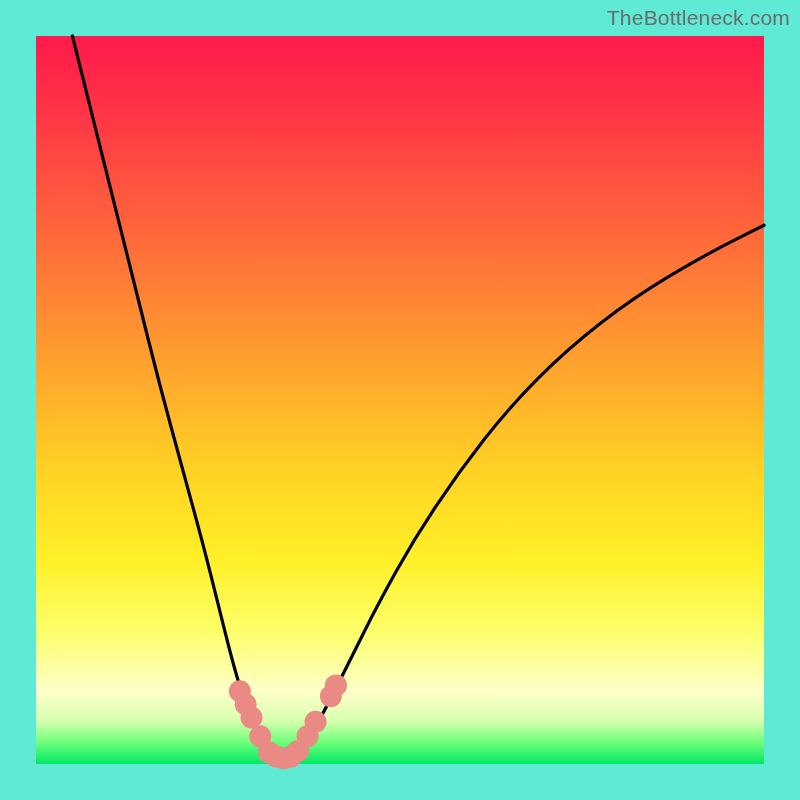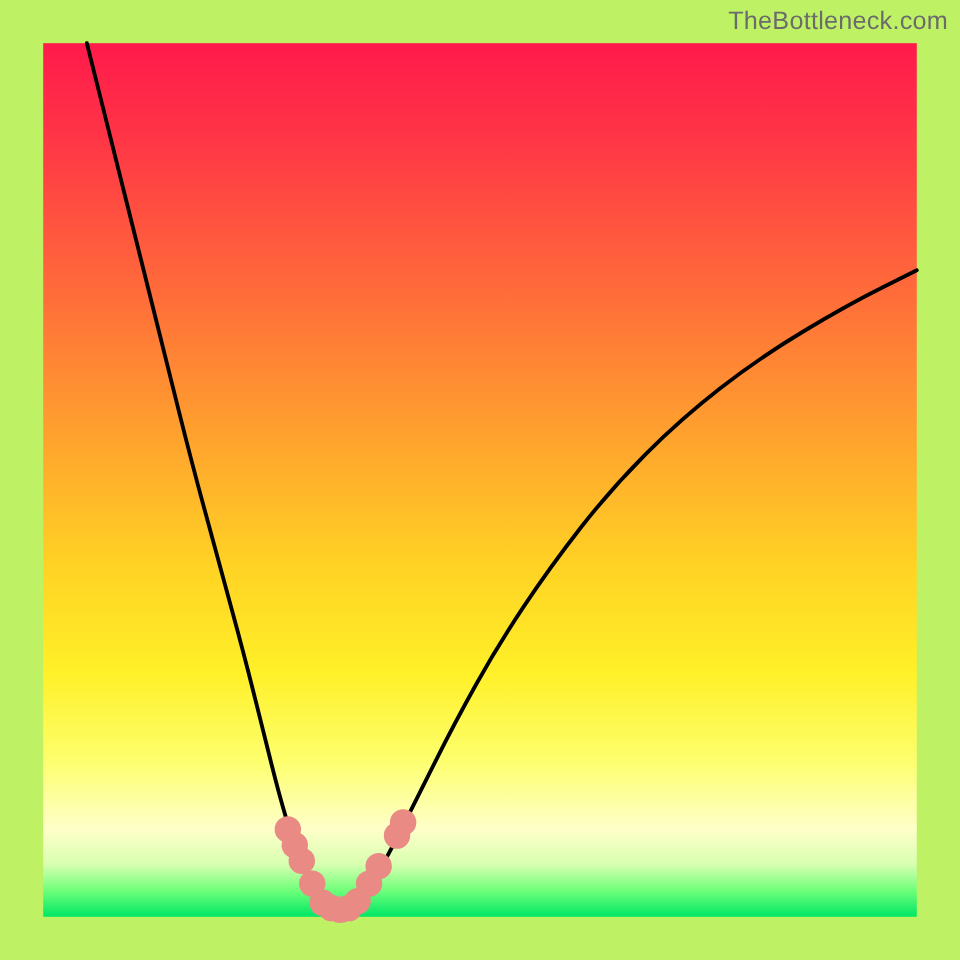--- a/index.html
+++ b/index.html
@@ -10,21 +10,21 @@
     overflow: hidden;
     background: #000;
     font-family: Arial, Helvetica, sans-serif;
   }
   .frame {
     position: absolute;
     left: 0;
     top: 0;
     width: 800px;
     height: 800px;
-    background: #bef264;
+    background: #5eead4;
   }
   .plot {
     position: absolute;
     left: 36px;
     top: 36px;
     width: 728px;
     height: 728px;
     
     background: linear-gradient(
       to bottom,

